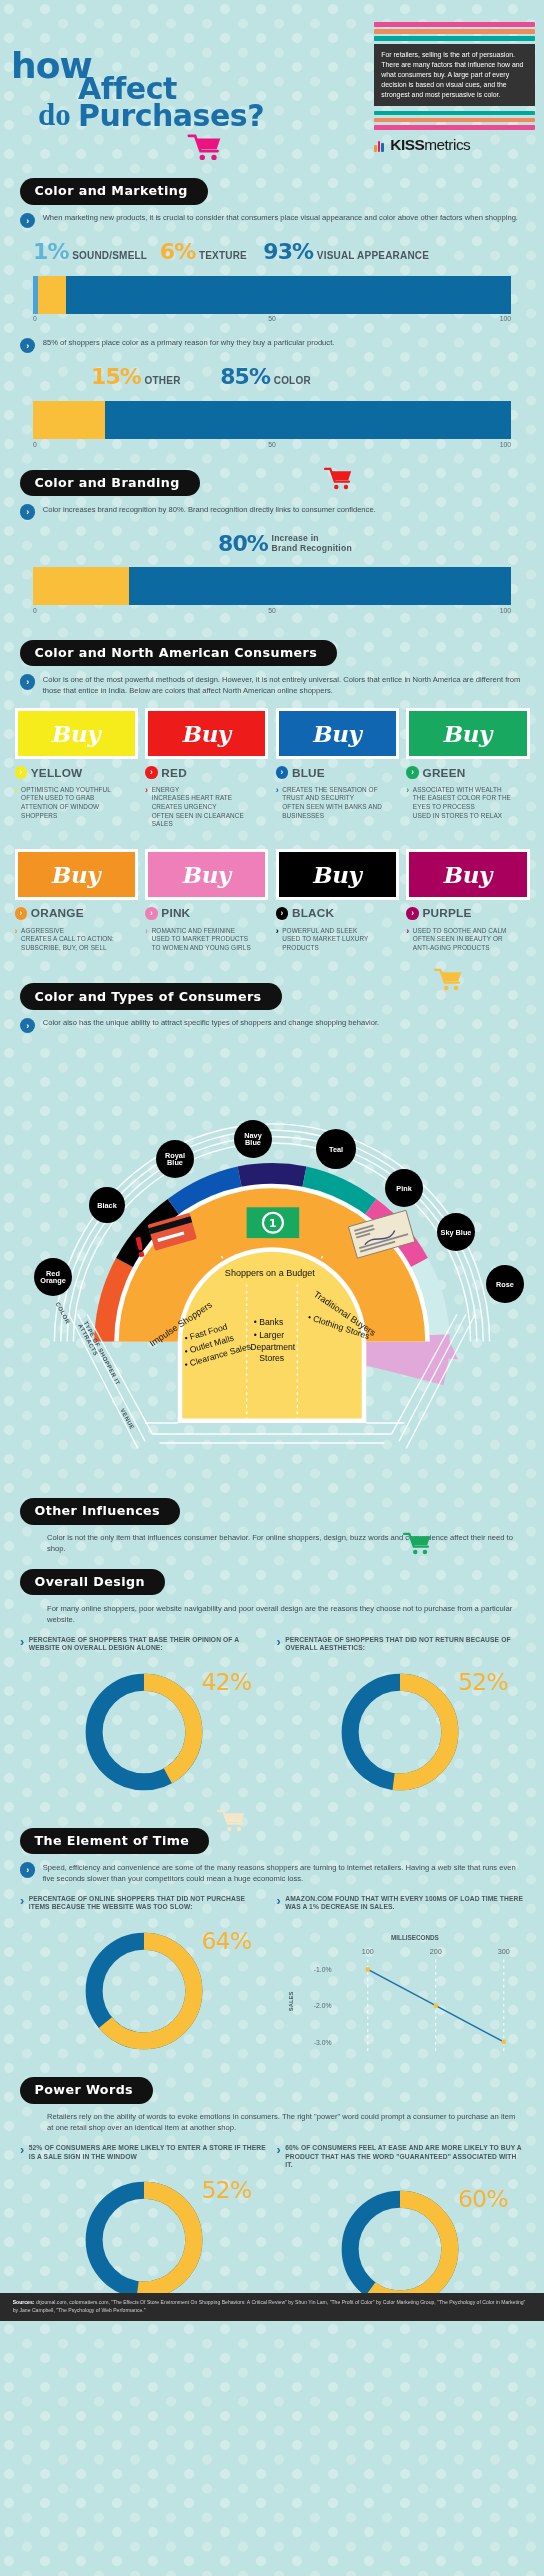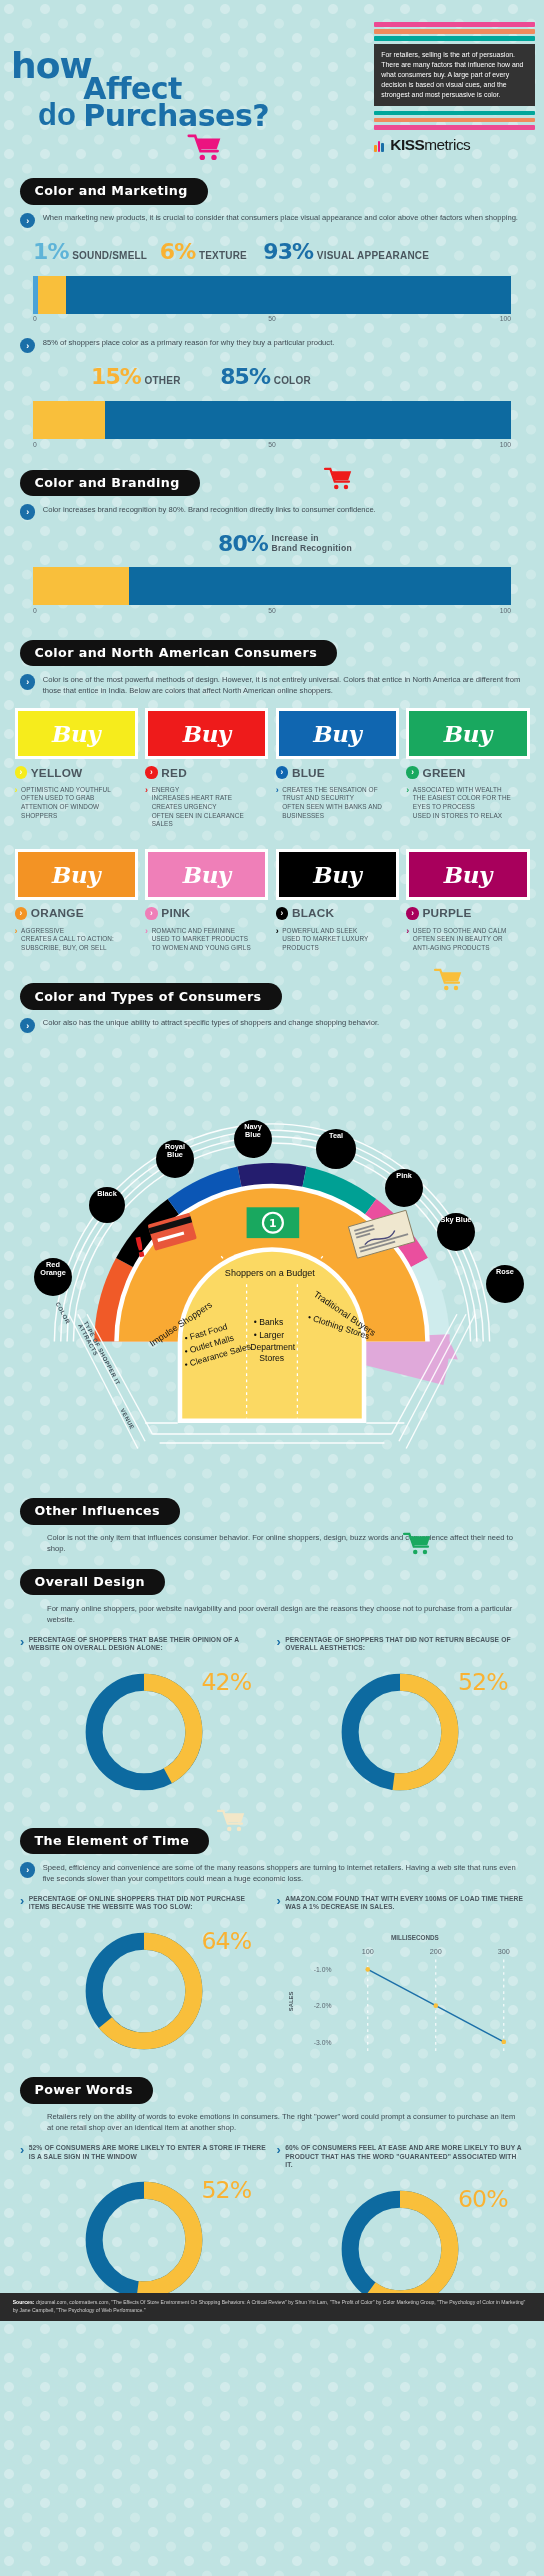--- a/index.html
+++ b/index.html
@@ -24,21 +24,21 @@
   
   .header{ position:relative; height:178px; }
   .title-block{ position:absolute; left:11px; top:23.6px; width:345px; }
   .t-row1{ display:flex; align-items:flex-end; height:60px; }
   .t-how{ font-family:"DejaVu Sans", sans-serif; font-size:36px; font-weight:700; color:#1b6fa8; letter-spacing:-0.9px; line-height:.95; }
   .t-colors{ font-family:"DejaVu Sans", sans-serif; font-size:56px; font-weight:700; line-height:.85; letter-spacing:-1.8px; margin-left:1.8px; }
   .t-colors span{ display:inline-block; }
   .c1{ color:#f6941e; } .c2{ color:#c8222e; } .c3{ color:#f9c744; }
   .c4{ color:#ec1380; } .c5{ color:#00a79b; } .c6{ color:#00703c; }
   .t-row2{ display:flex; align-items:flex-end; margin-top:-9px; }
-  .t-do{ font-family:Liberation Sans, sans-serif; font-size:31px; font-weight:700; color:#1b6fa8; line-height:.9; margin-left:27px; }
+  .t-do{ font-family:Liberation Serif, serif; font-size:31px; font-weight:700; color:#1b6fa8; line-height:.9; margin-left:27px; }
   .t-affect{ font-family:"DejaVu Sans", sans-serif; font-size:30px; font-weight:700; color:#1b6fa8; line-height:.9; margin-left:7.3px; letter-spacing:-0.5px; }
 
   .brandbox{ position:absolute; right:9px; top:22px; width:161px; }
   .stripe{ height:4.5px; margin-bottom:2.7px; border-radius:0.9px; }
   .s-pink{ background:#ec4a93; } .s-orange{ background:#f08a5d; } .s-teal{ background:#00a79b; }
   .blurb{ background:#333333; color:#fff; font-size:6.9px; line-height:1.45; padding:6.3px 7.3px; margin-top:2.7px; }
   .stripes-b{ margin-top:4.5px; }
   .kiss{ margin-top:6.3px; display:flex; align-items:center; gap:2.7px; }
   .kiss-ico{ width:13.6px; height:13.6px; position:relative; }
   .kiss-ico i{ position:absolute; bottom:0; width:2.7px; border-radius:0.9px; display:block; }
@@ -103,21 +103,21 @@
   .bullets ul{ list-style:none; }
   .bullets li{ font-size:6.4px; line-height:1.35; color:#4a565e; letter-spacing:0.1px; }
 
   
   .fanbox{ position:relative; width:544px; height:472px; margin-top:9px; }
   .fanbox svg{ position:absolute; left:0; top:0; }
   .fanlabels{ position:absolute; inset:0; }
   .bub{
     position:absolute; background:#000; color:#fff; border-radius:50%;
     font-size:7.3px; font-weight:700; text-align:center; line-height:1.05;
-    display:flex; justify-content:center; padding:2.7px;
+    display:flex; align-items:center; justify-content:center; padding:2.7px;
   }
   .axlabel{ position:absolute; font-size:5.9px; font-weight:700; color:#44525c; letter-spacing:0.5px; }
 
   
   .twocol{ display:flex; gap:9px; margin:11px 20px 0 20px; }
   .col{ flex:1; }
   .qhead{ display:flex; gap:4.5px; }
   .qchev{ color:#1b6fa8; font-size:12.7px; font-weight:700; line-height:1; }
   .qhead p{ font-size:6.7px; font-weight:700; line-height:1.3; color:#4a565e; letter-spacing:0.1px; }
   .donutwrap{ position:relative; height:136px; margin-top:11px; display:flex; justify-content:center; }

